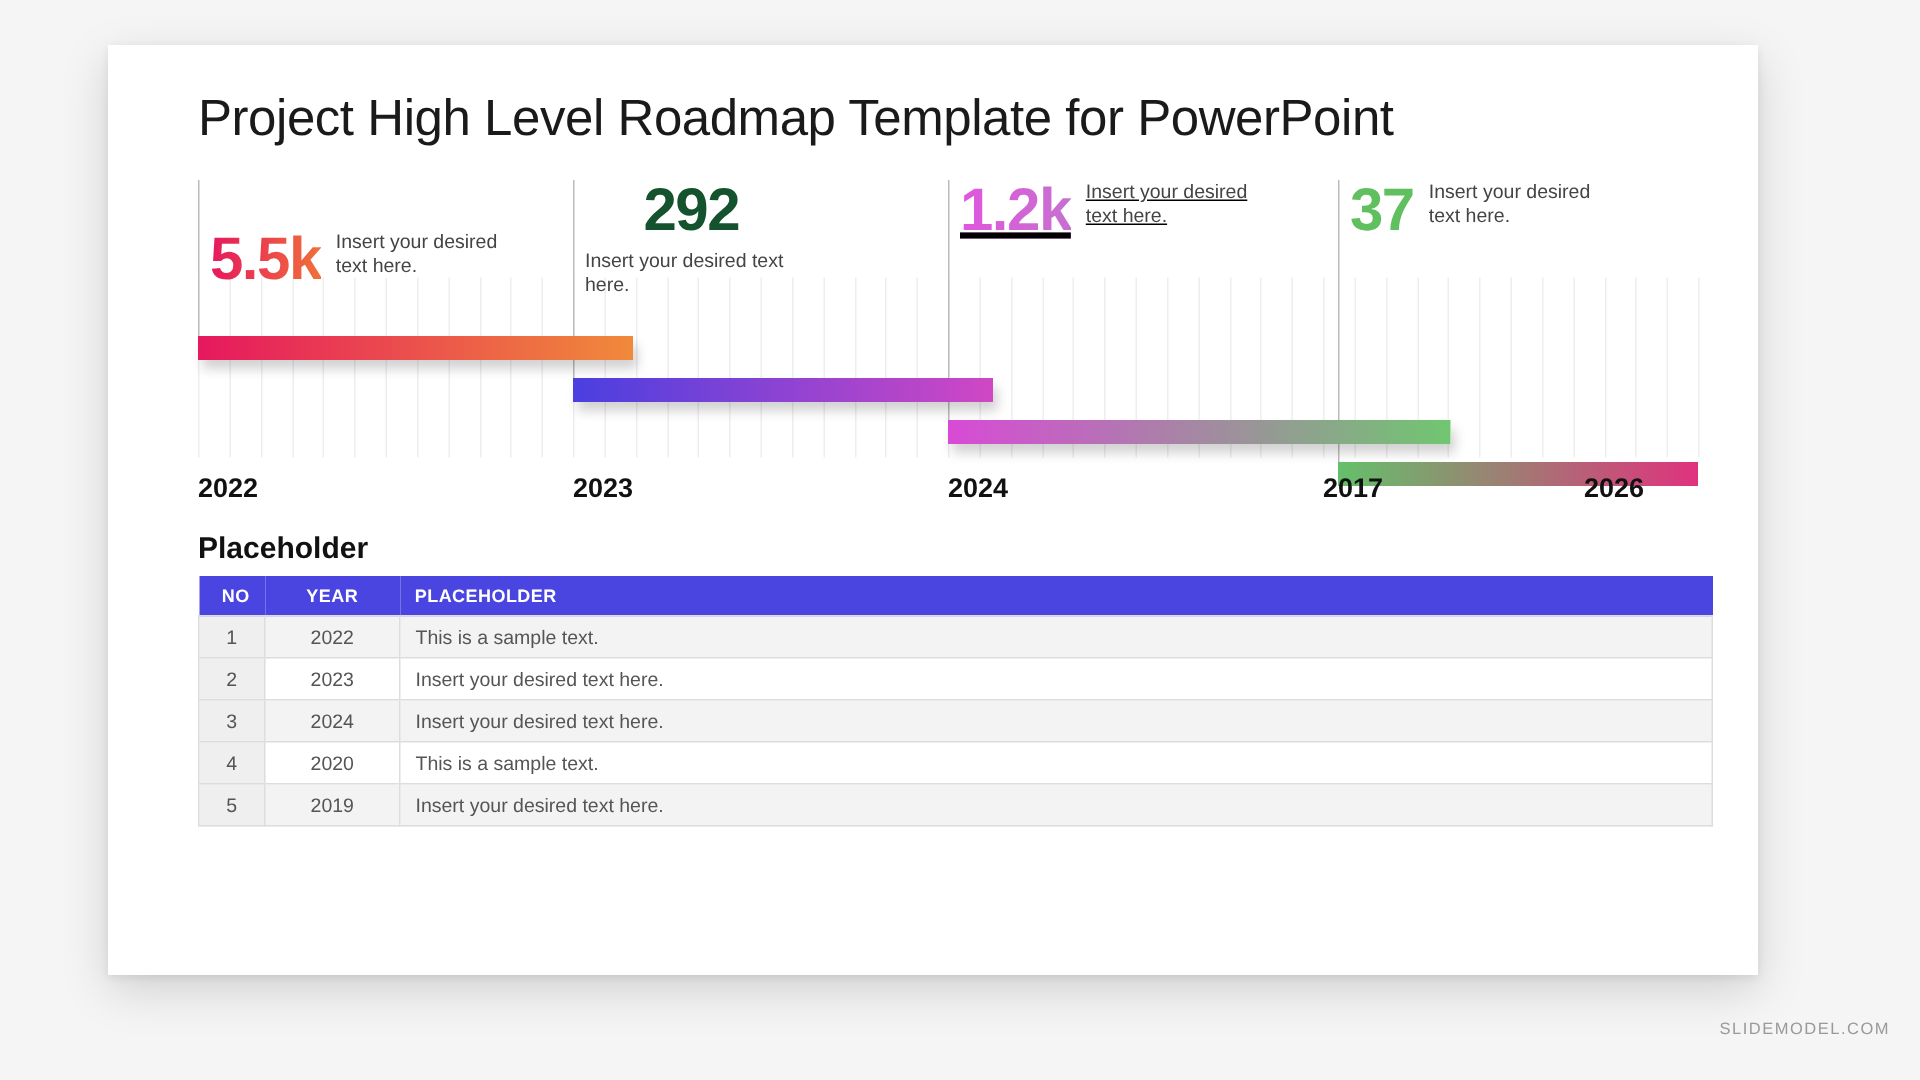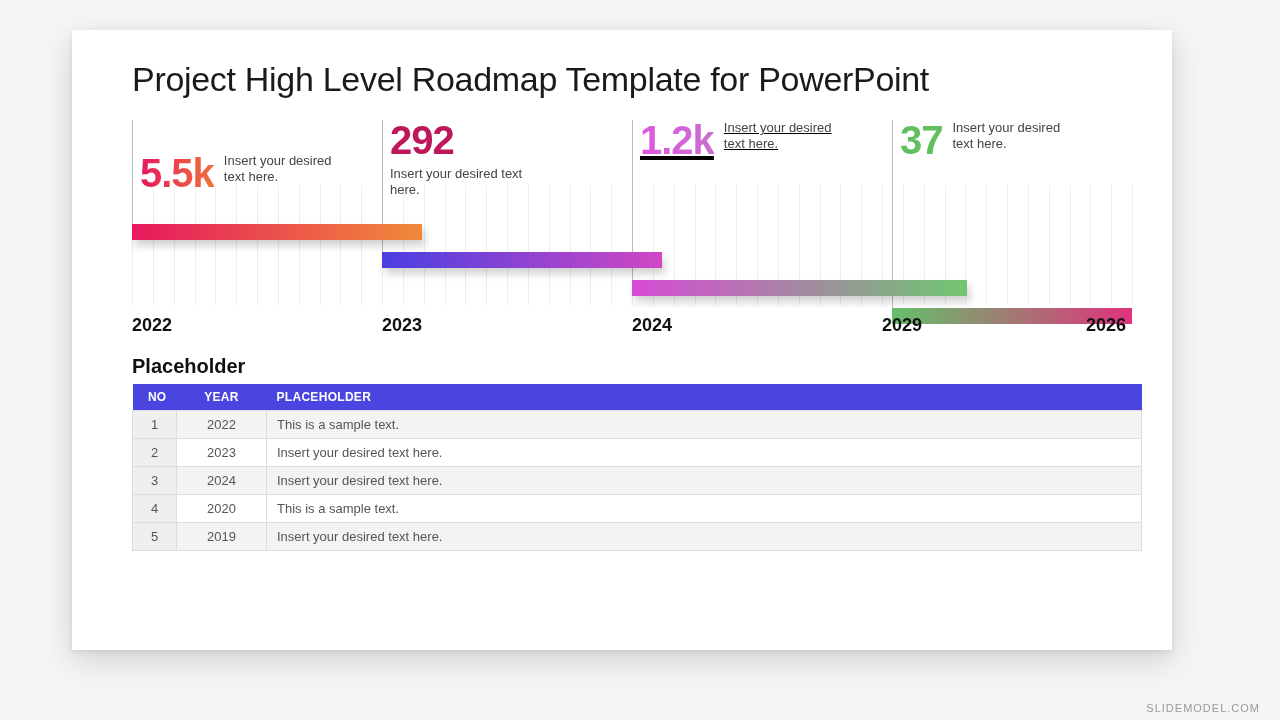--- a/index.html
+++ b/index.html
@@ -55,21 +55,21 @@
   .m2 { left:258px; flex-direction:column; gap:2px; }
   .m3 { left:508px;text-decoration:underline; }
   .m4 { left:768px;justify-content:flex-end; }
   .metric .big {
     font-size: 40px;
     font-weight: 800;
     line-height: 1;
     letter-spacing: -1px;
   }
   .m1 .big { background:linear-gradient(90deg,#e6185e,#f0703a); -webkit-background-clip:text; background-clip:text; color:transparent; }
-  .m2 .big { color:#be185d; }
+  .m2 .big { color:#14532d;margin-left:39px; }
   .m3 .big { background:linear-gradient(90deg,#e056dd,#c770d0); -webkit-background-clip:text; background-clip:text; color:transparent; }
   .m4 .big { color:#60bf5f; }
   .metric .desc {
     font-size: 13px;
     line-height: 1.25;
     color: #444;
     max-width: 110px;
   }
   .m2 .desc { max-width: 160px; margin-top:4px; }
 
@@ -94,21 +94,21 @@
     border:1px solid #ddd; padding:6px 10px; color:#555;
   }
   .tbl td.c-no  { text-align:center; background:#efefef; }
   .tbl td.c-yr  { text-align:center; }
   .tbl tbody tr:nth-child(odd) td.c-yr,
   .tbl tbody tr:nth-child(odd) td.c-ph { background:#f3f3f3; }
   .tbl tbody tr:nth-child(even) td.c-yr,
   .tbl tbody tr:nth-child(even) td.c-ph { background:#fff; }
 
   .watermark {
-    position:absolute; right:20px; bottom:6px;
+    position:absolute; right:20px; bottom:28px;
     font-size:11px; letter-spacing:1px; color:#999;
   }
 </style>
 </head>
 <body>
 
 <div class="slide">
   <div class="title">Project High Level Roadmap Template for PowerPoint</div>
 
   <div class="timeline">
@@ -188,22 +188,22 @@
 
     <div class="bar bar1"></div>
     <div class="bar bar2"></div>
     <div class="bar bar3"></div>
     <div class="bar bar4"></div>
 
     <div class="year-labels">
       <span class="year-label" style="left:0">2022</span>
       <span class="year-label" style="left:250px">2023</span>
       <span class="year-label" style="left:500px">2024</span>
-      <span class="year-label" style="left:750px">2029</span>
-      <span class="year-label" style="left:954px">2026</span>
+      <span class="year-label" style="left:750px">2017</span>
+      <span class="year-label" style="left:924px">2026</span>
     </div>
   </div>
 
   <div class="table-title">Placeholder</div>
   <table class="tbl">
     <thead>
       <tr>
         <th class="c-no">NO</th>
         <th class="c-yr">YEAR</th>
         <th>PLACEHOLDER</th>

